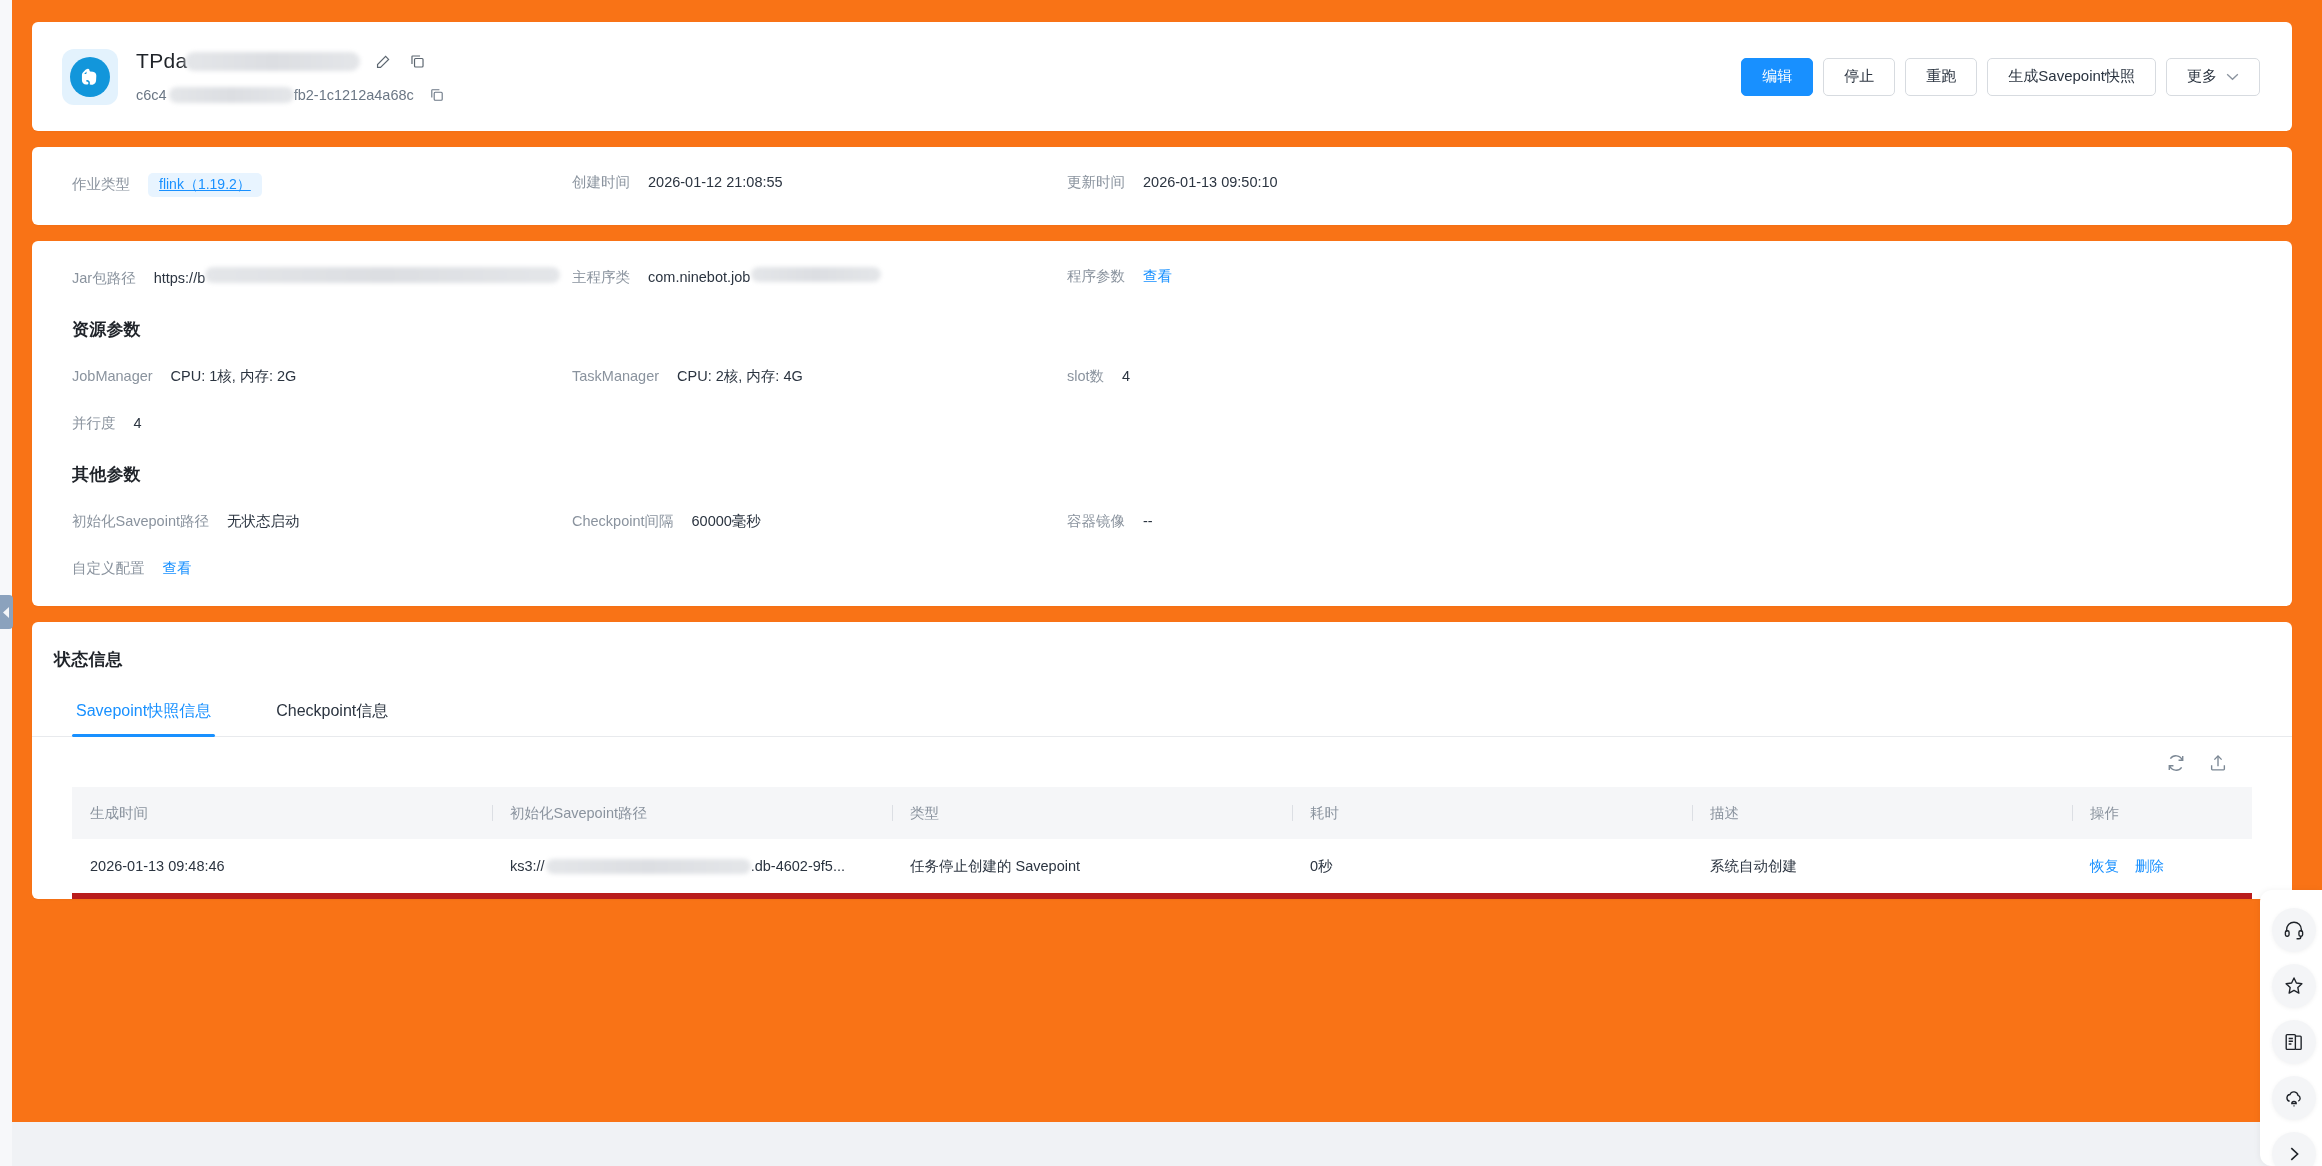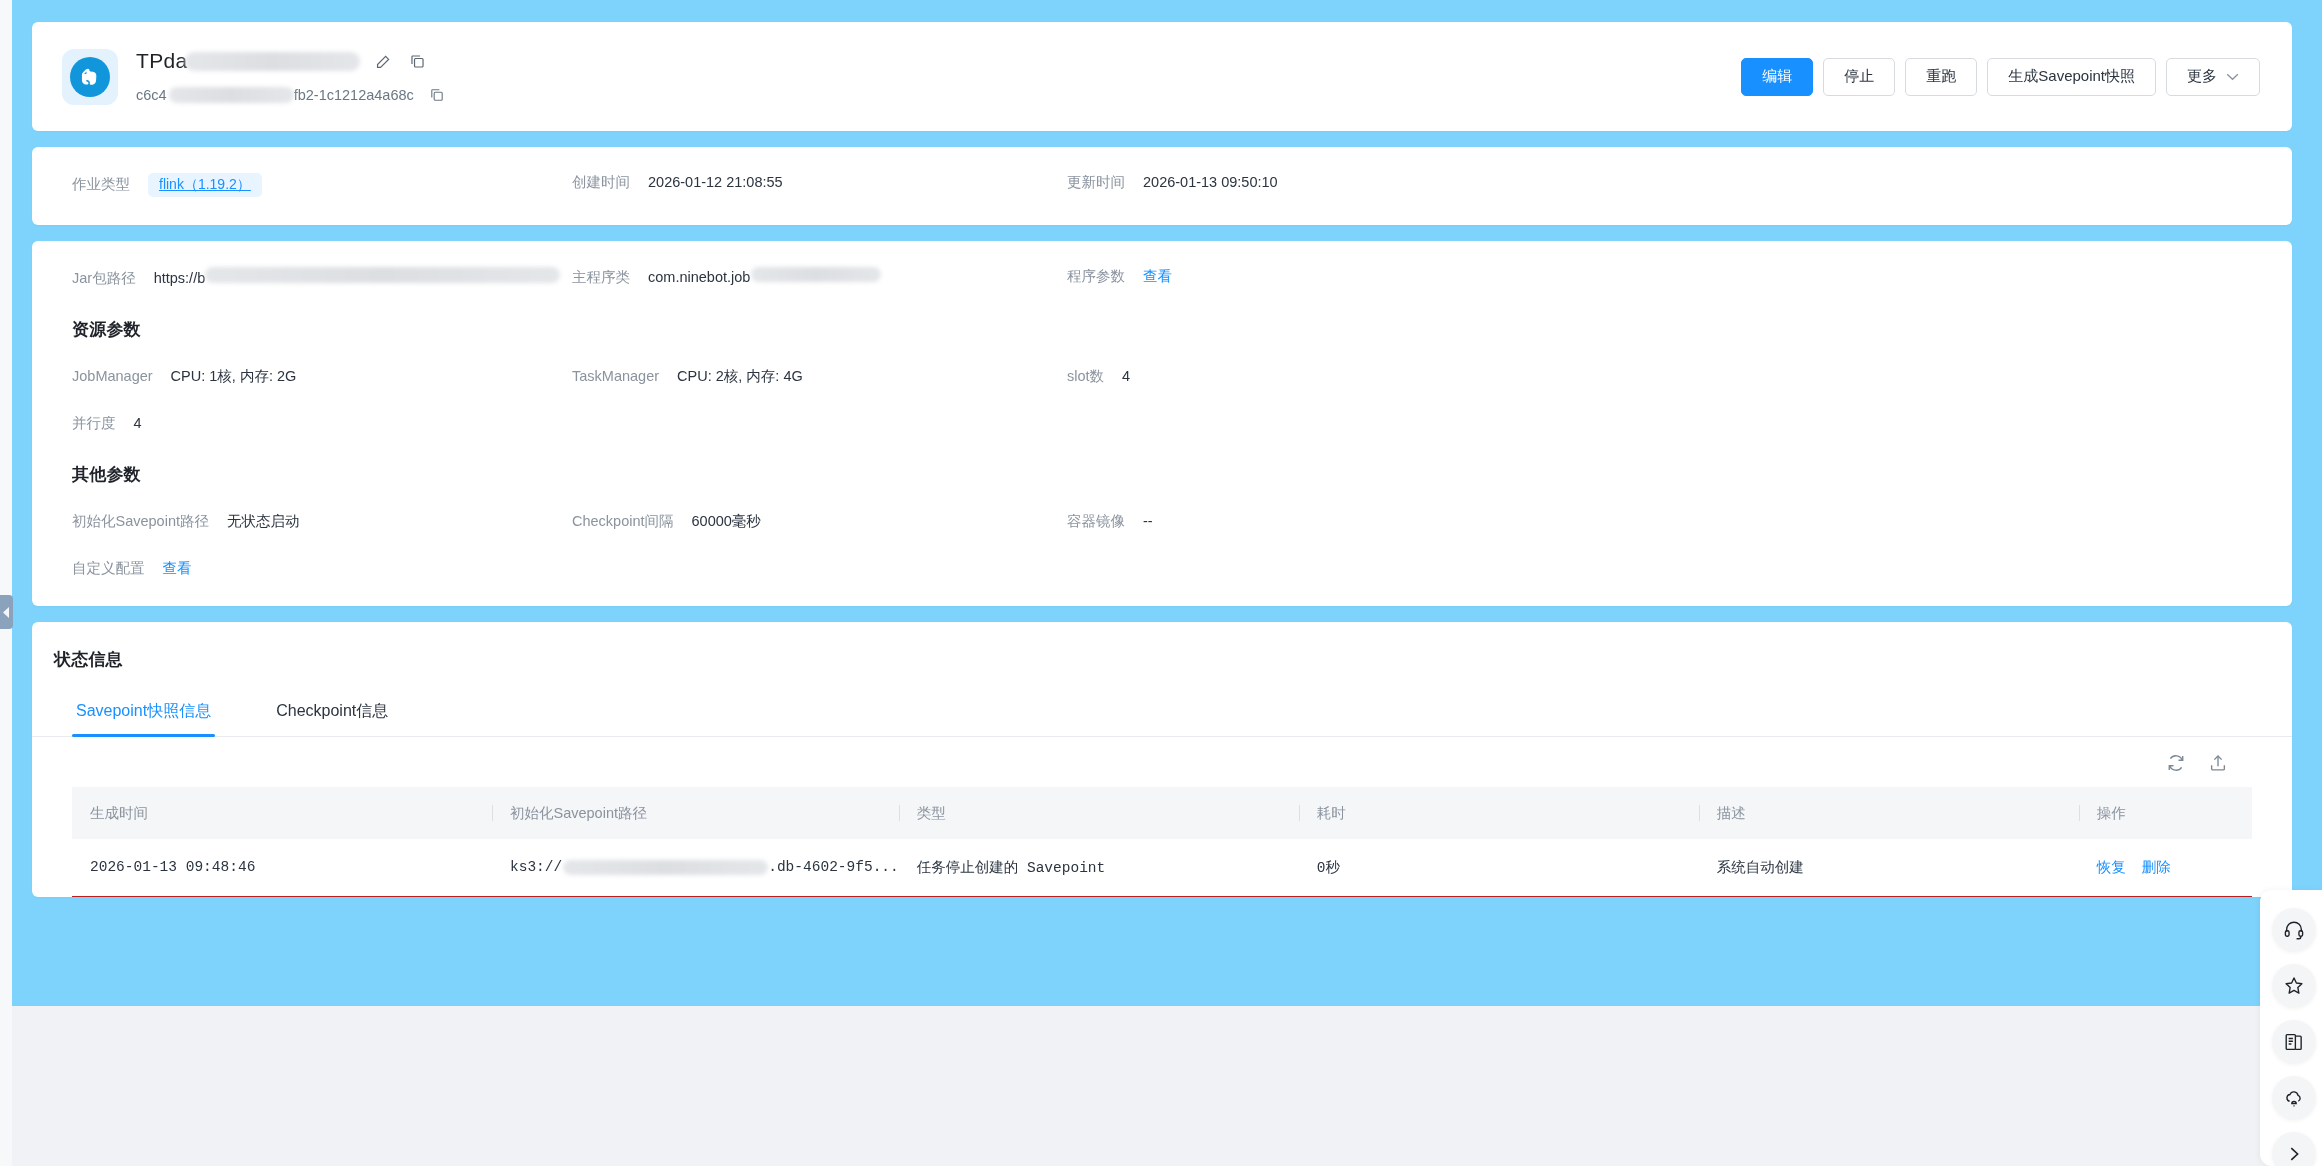--- a/index.html
+++ b/index.html
@@ -5,22 +5,22 @@
   * { box-sizing: border-box; }
   html, body {
     margin: 0; padding: 0;
     width: 2322px; height: 1166px;
     background: #f0f2f5;
     font-family: "Liberation Sans", "DejaVu Sans", sans-serif;
     overflow: hidden;
   }
   .page {
     position: relative;
-    width: 2322px; height: 1006px;
-    background: #7dd3fc;
+    width: 2322px; height: 1122px;
+    background: #f97316;
     padding: 22px 30px 0 32px;
   }
 
   
   .card {
     background: #ffffff;
     border-radius: 6px;
     box-shadow: 0 1px 2px rgba(0,0,0,0.03);
     margin-bottom: 16px;
     position: relative;
@@ -123,21 +123,21 @@
     background: #f5f6f8; color: #8a939e; font-size: 14.5px; font-weight: 400;
     text-align: left; height: 52px; padding: 0 0 0 18px; white-space: nowrap;
     position: relative;
   }
   table.sp-table thead th + th:before {
     content: ""; position: absolute; left: 0; top: 50%; transform: translateY(-50%);
     width: 1px; height: 16px; background: #dcdfe4;
   }
   table.sp-table tbody td {
     height: 57px; font-size: 14.5px; color: #2b3440; padding: 0 0 0 18px;
-    border-bottom: 1px solid #b91c1c; white-space: nowrap; font-family: Liberation Mono, monospace;
+    border-bottom: 6px solid #b91c1c; white-space: nowrap;
   }
   table.sp-table tbody td.ops a {
     color: #1890ff; text-decoration: none; cursor: pointer; margin-right: 16px;
   }
   .col-time { width: 420px; }
   .col-path { width: 400px; }
   .col-type { width: 400px; }
   .col-dur  { width: 400px; }
   .col-desc { width: 380px; }
   .col-ops  { width: auto; }

